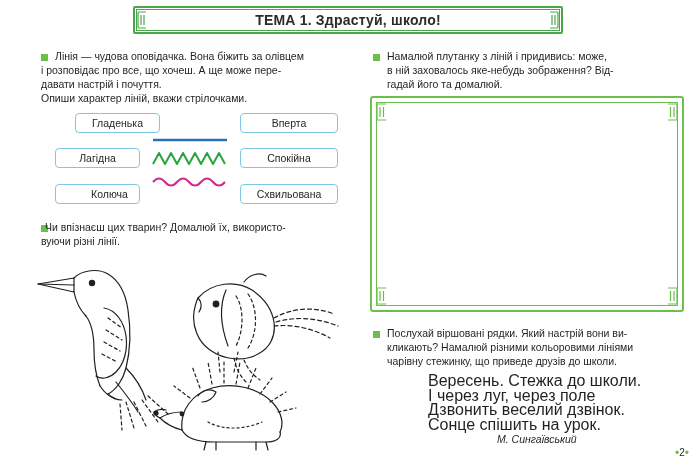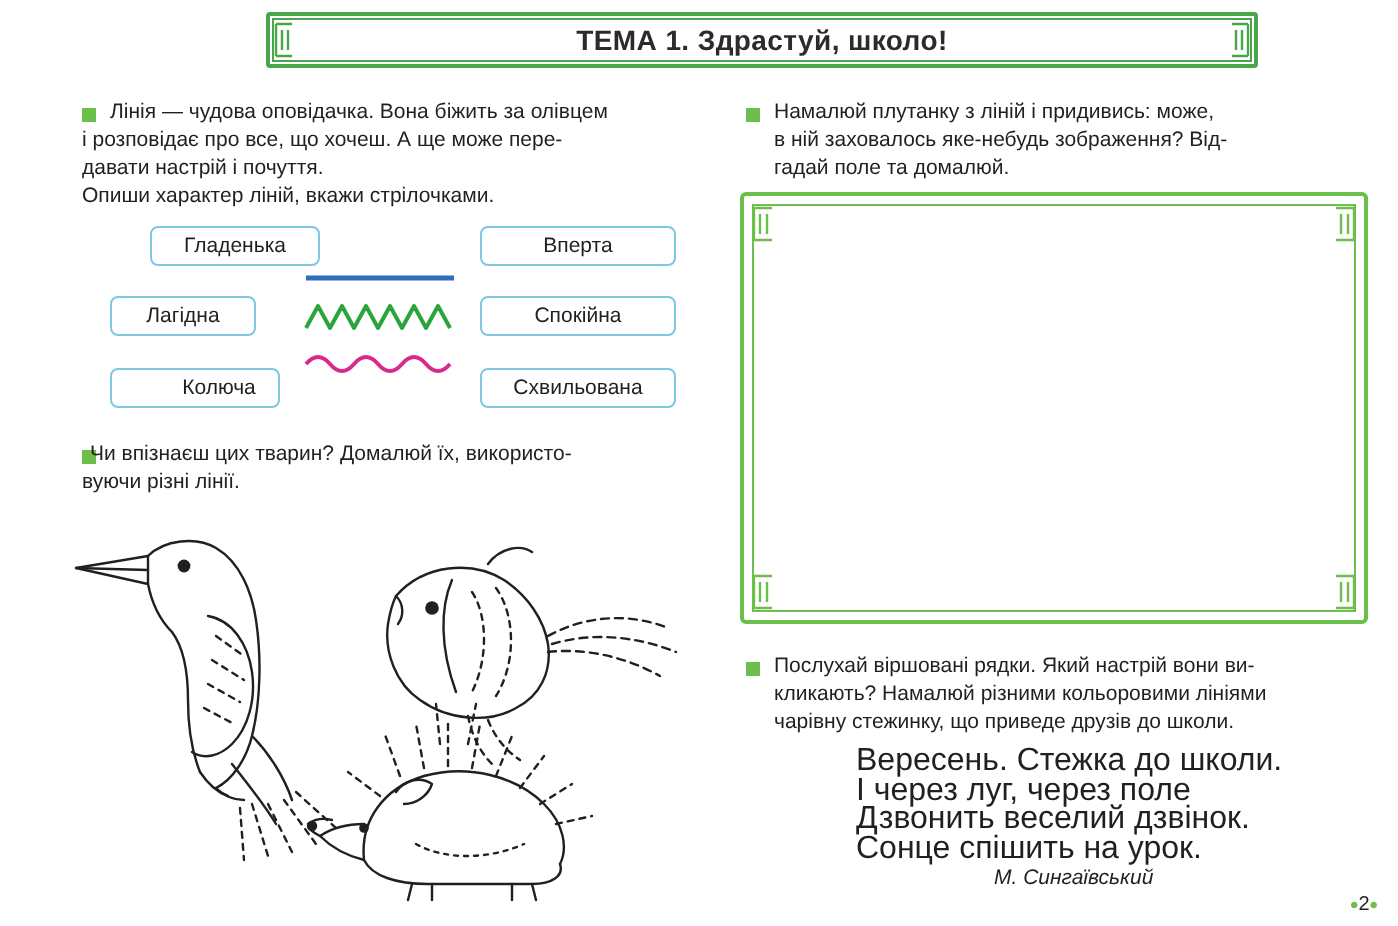--- a/index.html
+++ b/index.html
@@ -20,21 +20,21 @@
     left: 0; top: 0;
     width: 699px;
     height: 463px;
   }
 
   
   .header {
     position: absolute;
     left: 133px;
     top: 6px;
-    width: 496px;
+    width: 430px;
     height: 28px;
   }
   .header-frame {
     position: absolute;
     left: 0; top: 0;
     width: 100%; height: 100%;
     border: 2px solid #4aa64a;
     border-radius: 2px;
     box-sizing: border-box;
   }
@@ -194,21 +194,21 @@
 
   <div class="bullet" style="left:41px; top:54px;"></div>
   <div class="para" style="left:55px; top:49px;">Лінія — чудова оповідачка. Вона біжить за олівцем</div>
   <div class="para" style="left:41px; top:63px;">і розповідає про все, що хочеш. А ще може пере-</div>
   <div class="para" style="left:41px; top:77px;">давати настрій і почуття.</div>
   <div class="para" style="left:41px; top:91px;">Опиши характер ліній, вкажи стрілочками.</div>
 
   <div class="wordbox" style="left:55px; top:113px; width:85px;margin-left:20px;">
     <span>Гладенька</span>
   </div>
-  <div class="wordbox" style="left:55px; top:148px; width:73px;">
+  <div class="wordbox" style="left:55px; top:148px; width:85px;">
     <span>Лагідна</span>
   </div>
   <div class="wordbox" style="left:55px; top:184px; width:85px;padding-left:24px;">
     <span>Колюча</span>
   </div>
 
   <div class="wordbox" style="left:240px; top:113px; width:98px;">
     <span>Вперта</span>
   </div>
   <div class="wordbox" style="left:240px; top:148px; width:98px;">
@@ -345,21 +345,21 @@
           </g>
         </g>
 
       </g>
     </svg>
   </div>
 
   <div class="bullet" style="left:373px; top:54px;"></div>
   <div class="para" style="left:387px; top:49px;">Намалюй плутанку з ліній і придивись: може,</div>
   <div class="para" style="left:387px; top:63px;">в ній заховалось яке-небудь зображення? Від-</div>
-  <div class="para" style="left:387px; top:77px;">гадай поле та домалюй.</div>
+  <div class="para" style="left:387px; top:77px;">гадай його та домалюй.</div>
 
   <div class="draw-frame">
     <div class="draw-frame-inner"></div>
     <div class="dcorner tl">
       <svg width="11" height="18" viewBox="0 0 11 18">
         <path d="M1 1 L10 1 M1 1 L1 17 M10 17 L1 17 M4 4 L4 14 M7.5 4 L7.5 14" stroke="#6cbf4a" stroke-width="1.2" fill="none"></path>
       </svg>
     </div>
     <div class="dcorner tr">
       <svg width="11" height="18" viewBox="0 0 11 18">

